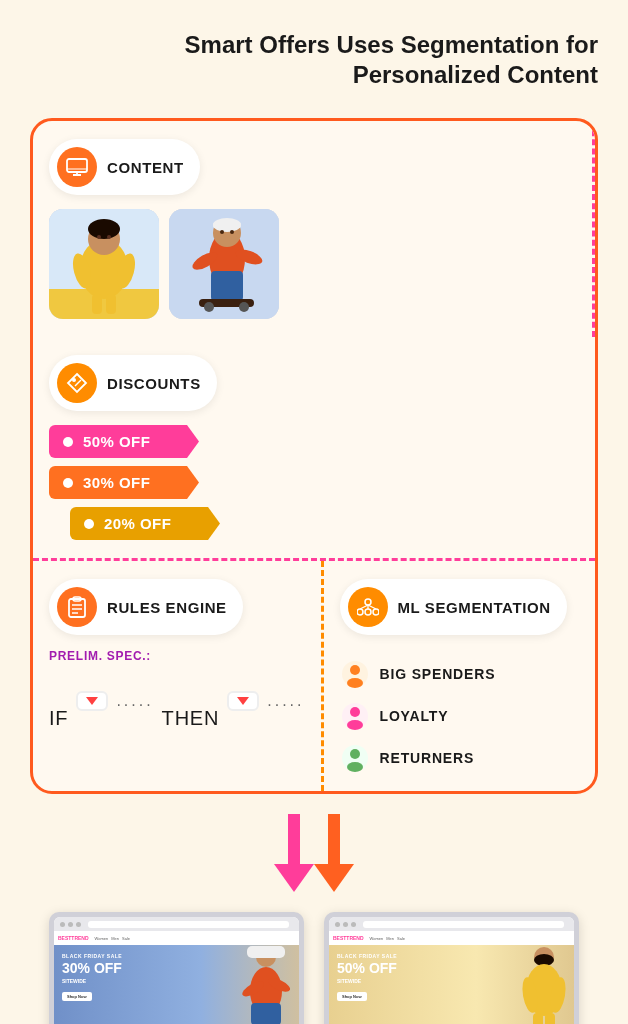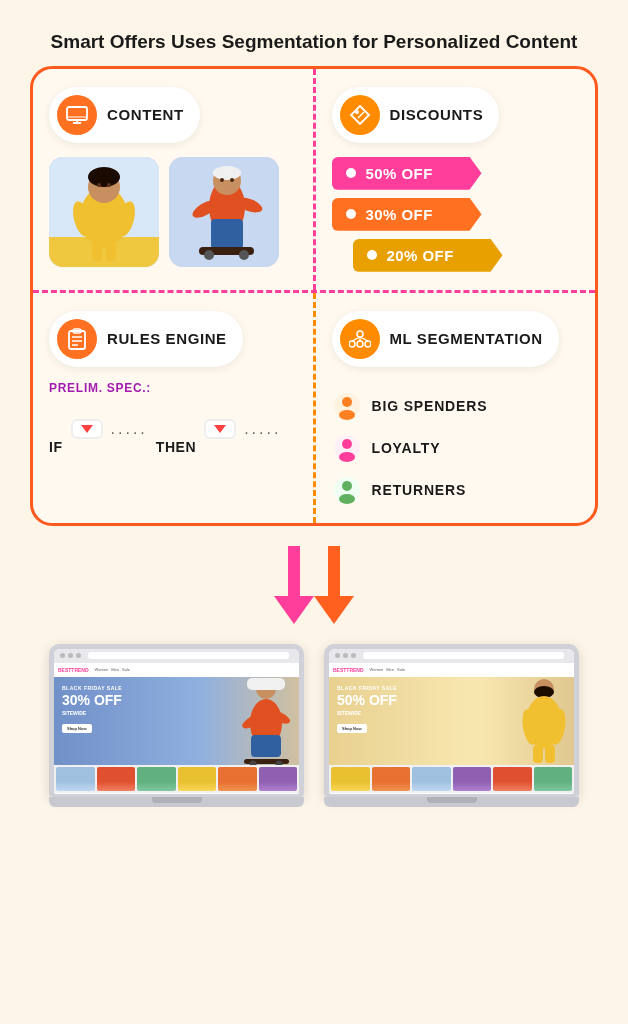--- a/index.html
+++ b/index.html
@@ -9,39 +9,40 @@
       font-family: 'Arial Black', 'Arial Bold', Arial, sans-serif;
       width: 628px;
       min-height: 1024px;
       display: flex;
       flex-direction: column;
       align-items: center;
       padding: 30px 30px 40px 30px;
     }
 
     .main-title {
-      font-size: 19px;
+      font-size: 24px;
       font-weight: 900;
-      text-align: center;
+      text-align: right;
       color: #1a1a1a;
-      margin-bottom: 12px;
+      margin-bottom: 28px;
       line-height: 1.25;
     }
 
     .big-box {
       width: 100%;
       border: 3px solid #ff5a1e;
       border-radius: 22px;
       overflow: hidden;
       background: #fff9f0;
     }
 
     .top-row {
       display: flex;
       border-bottom: 3px dashed #ff3d9a;
+      flex-direction: column;
     }
 
     .bottom-row {
       display: flex;
       justify-content: flex-end;
     }
 
     .quadrant {
       flex: 1;
       padding: 18px 16px 18px 16px;
@@ -156,22 +157,22 @@
     }
 
     .rules-row {
       display: flex;
       align-items: center;
       gap: 8px;
       margin-top: 6px;
     }
 
     .rule-keyword {
-      font-size: 14px;
-      font-weight: 700;
+      font-size: 20px;
+      font-weight: 400;
       color: #1a1a1a;
       letter-spacing: 0.04em;
       margin-top: 36px;
     }
 
     .rule-dropdown {
       background: white;
       border: 2px solid #eee;
       border-radius: 6px;
       padding: 4px 8px;

